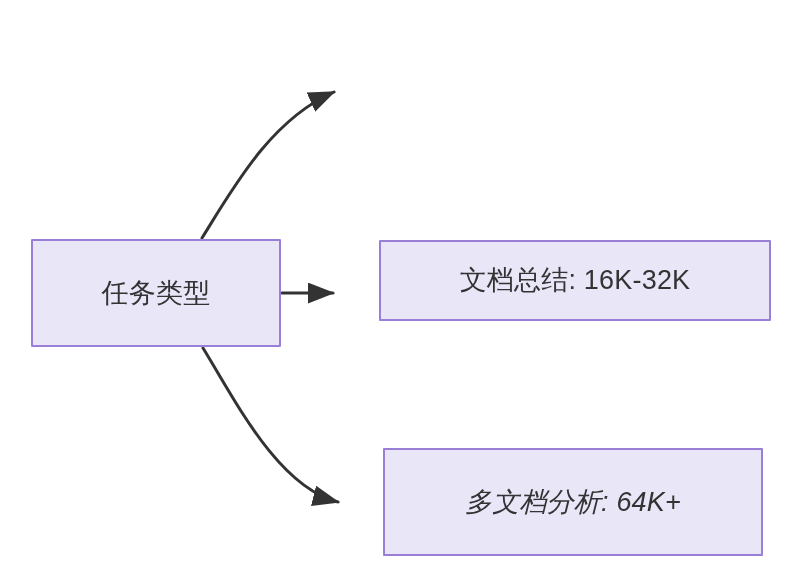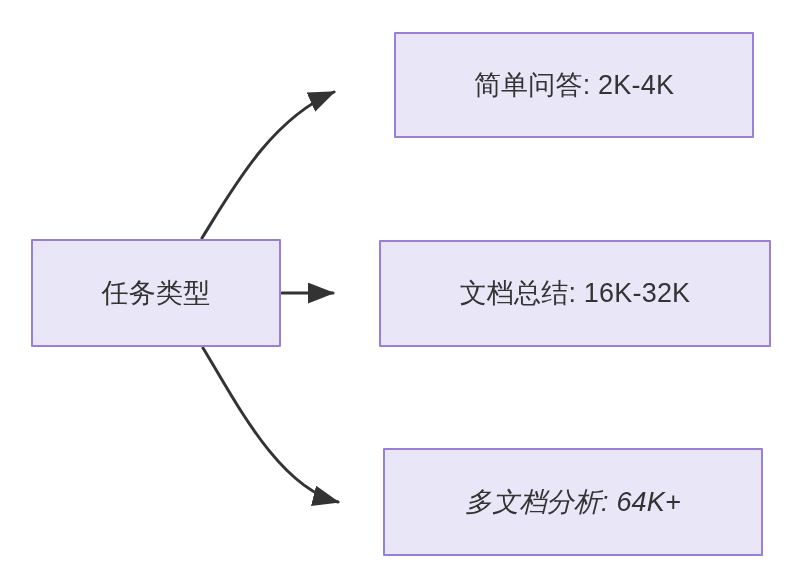--- a/index.html
+++ b/index.html
@@ -56,21 +56,21 @@
   #node-simple-qa {
     left: 394px;
     top: 32px;
     width: 360px;
     height: 106px;
   }
   #node-doc-summary {
     left: 379px;
     top: 240px;
     width: 392px;
-    height: 107px;
+    height: 81px;
   }
   #node-multi-doc {
     left: 383px;
     top: 448px;
     width: 380px;
     height: 108px;
     font-style: italic;
   }
 </style>
 </head>
@@ -89,23 +89,20 @@
 
     <path d="M 282 293 L 333 293" fill="none" stroke="#333333" stroke-width="3" stroke-linecap="round" marker-end="url(#arrowhead)"></path>
 
     <path d="M 203 348 C 235 400, 278 487, 338 502" fill="none" stroke="#333333" stroke-width="3" stroke-linecap="round" marker-end="url(#arrowhead)"></path>
   </svg>
 
   <div class="node" id="node-root">
     <span class="node-label">任务类型</span>
   </div>
 
-  <div class="node" id="node-simple-qa">
-    <span class="node-label">简单问答: 2K-4K</span>
-  </div>
 
   <div class="node" id="node-doc-summary">
     <span class="node-label">文档总结: 16K-32K</span>
   </div>
 
   <div class="node" id="node-multi-doc">
     <span class="node-label">多文档分析: 64K+</span>
   </div>
 
 </div>

